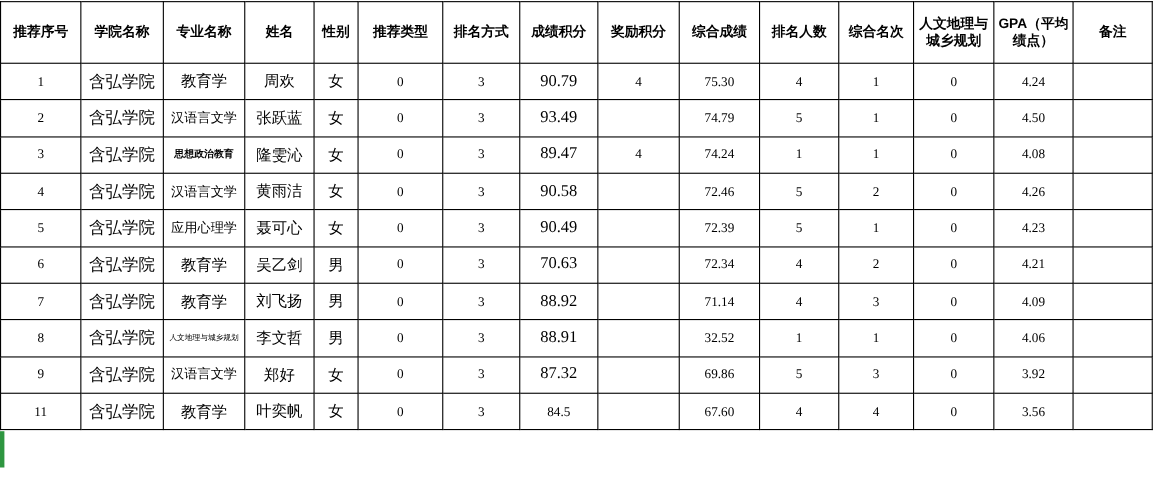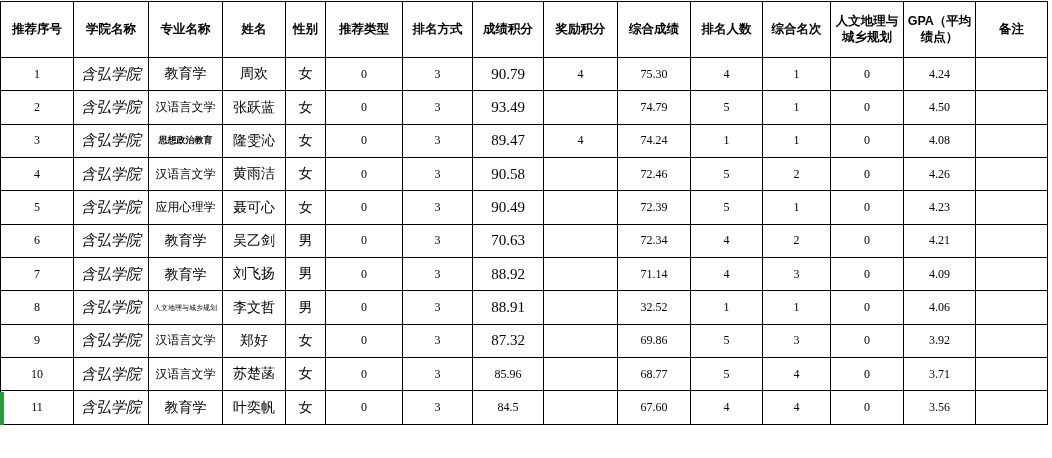--- a/index.html
+++ b/index.html
@@ -40,21 +40,21 @@
     font-weight: bold;
     font-size: 12.5px;
     line-height: 1.25;
     padding: 0 2px;
   }
   th.hdr-gpa { text-align: left; padding-left: 3px; padding-right: 1px; }
   td.num {
     font-family: "Liberation Serif", "DejaVu Serif", serif;
     font-size: 12px;
   }
-  td.college { font-size: 15px; font-style: italic; }
+  td.college { font-size: 15px; }
   td.major   { line-height: 1.1; }
   td.major.tiny { color: #666666; }
   td.major.small { color: #333333; }
   td.name    { font-size: 14px; }
   td.gender  { font-size: 14px; }
   td.score {
     font-family: "Liberation Serif", "DejaVu Serif", serif;
     font-size: 15px;
     color: #1a1a1a;
     margin-left: 43px;
@@ -262,37 +262,20 @@
           <td class="score">87.32</td>
           <td class="bonus"></td>
           <td class="num">69.86</td>
           <td class="num">5</td>
           <td class="num">3</td>
           <td class="num">0</td>
           <td class="num">3.92</td>
           <td class="num"></td>
         </tr>
         <tr>
-          <td class="num">10</td>
-          <td class="college">含弘学院</td>
-          <td class="major" style="font-size: 12px;">汉语言文学</td>
-          <td class="name">苏楚菡</td>
-          <td class="gender">女</td>
-          <td class="num">0</td>
-          <td class="num">3</td>
-          <td class="score sm">85.96</td>
-          <td class="bonus"></td>
-          <td class="num">68.77</td>
-          <td class="num">5</td>
-          <td class="num">4</td>
-          <td class="num">0</td>
-          <td class="num">3.71</td>
-          <td class="num"></td>
-        </tr>
-        <tr>
           <td class="num">11</td>
           <td class="college">含弘学院</td>
           <td class="major" style="font-size: 14px;">教育学</td>
           <td class="name">叶奕帆</td>
           <td class="gender">女</td>
           <td class="num">0</td>
           <td class="num">3</td>
           <td class="score sm">84.5</td>
           <td class="bonus"></td>
           <td class="num">67.60</td>

